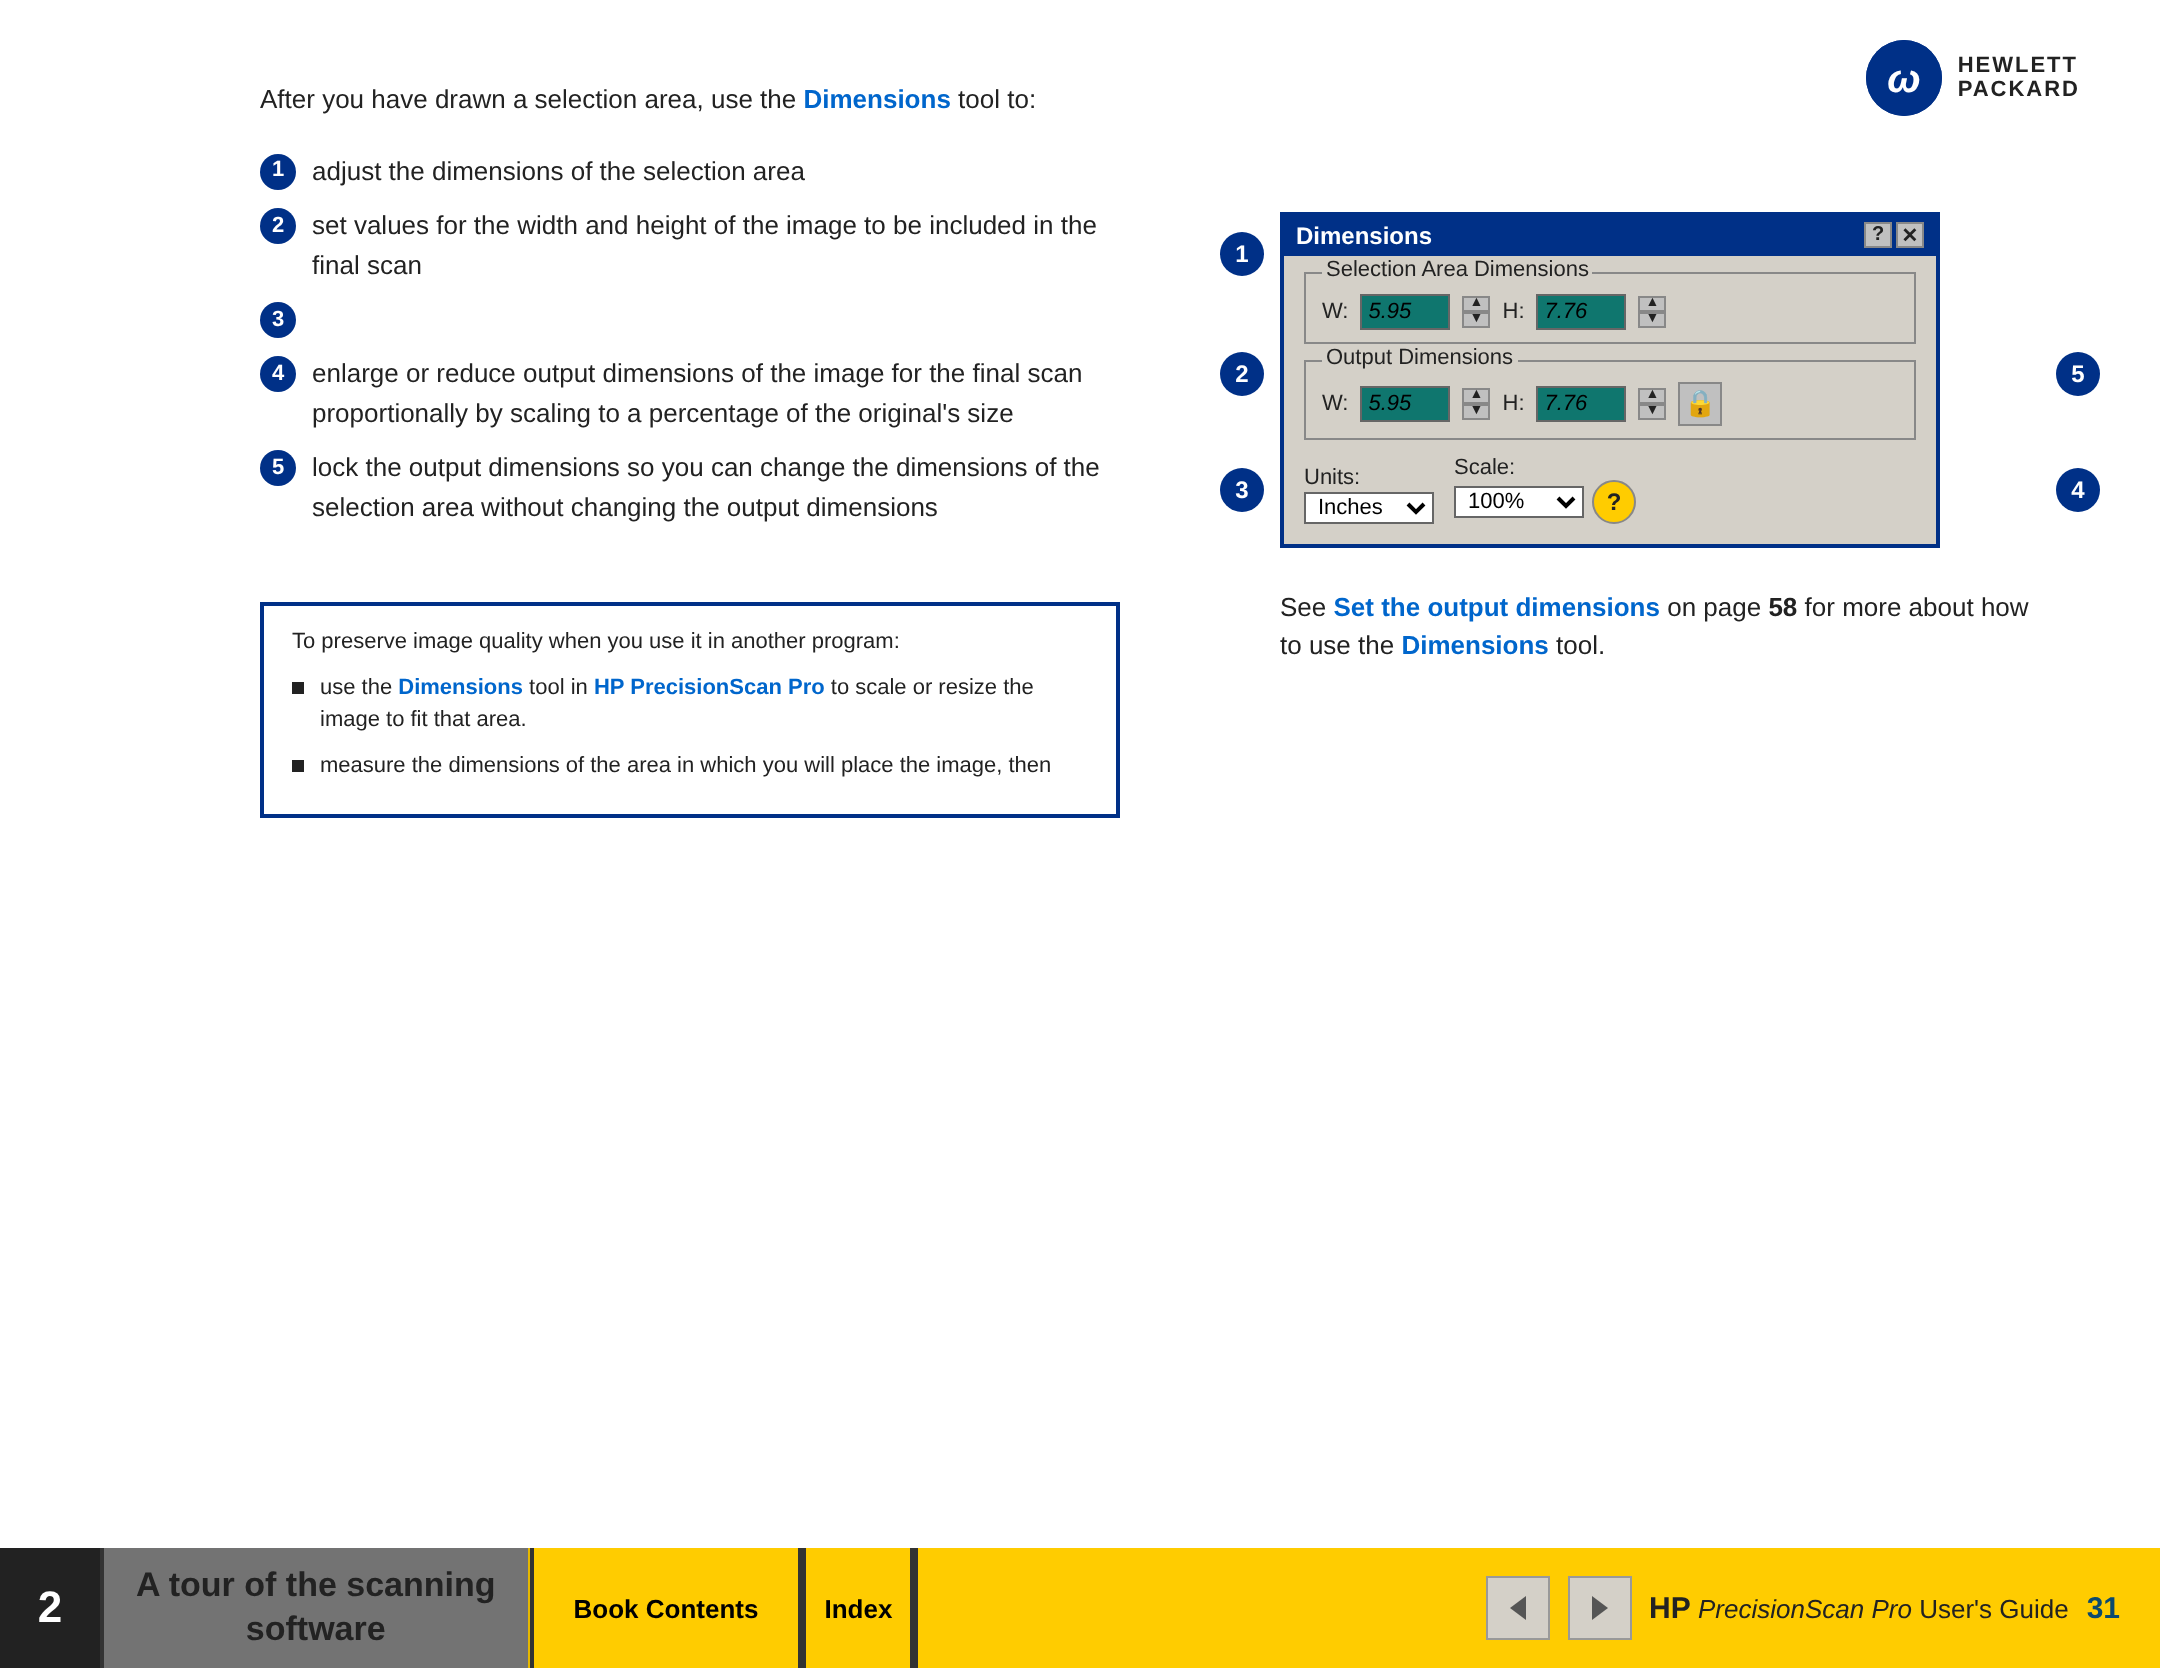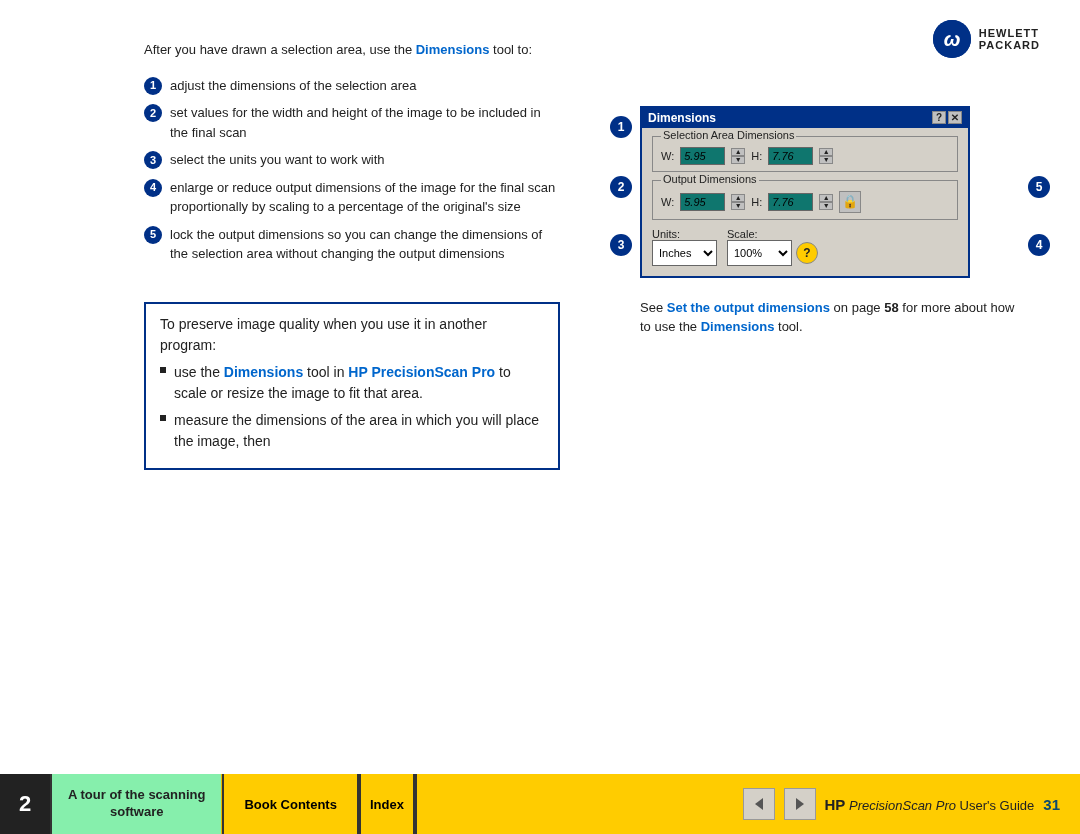--- a/index.html
+++ b/index.html
@@ -17,21 +17,20 @@
     
     .main-content {
       position: absolute;
       top: 0;
       left: 0;
       right: 0;
       bottom: 60px;
       padding: 40px 60px 20px 130px;
       display: flex;
       flex-direction: column;
-      margin-left: 14px;
     }
 
     
     .hp-logo {
       position: absolute;
       top: 20px;
       right: 40px;
       display: flex;
       align-items: center;
       gap: 8px;
@@ -122,21 +121,21 @@
     .tip-header {
       background: #003087;
       color: white;
       font-weight: bold;
       font-size: 13px;
       padding: 4px 12px;
       letter-spacing: 3px;
     }
     .tip-content {
       padding: 10px 14px;
-      font-size: 14px;
+      font-size: 11px;
       line-height: 1.5;
     }
     .tip-content p {
       margin-bottom: 6px;
     }
     .tip-bullet {
       display: flex;
       align-items: flex-start;
       margin-bottom: 6px;
     }
@@ -257,21 +256,21 @@
     }
     .dialog-bottom-row {
       display: flex;
       gap: 10px;
       align-items: flex-end;
     }
     .dialog-select {
       background: white;
       border: 1px solid #666;
       font-size: 11px;
-      height: 26px;
+      height: 16px;
       padding: 0 2px;
       width: 65px;
     }
     .help-btn {
       width: 22px;
       height: 22px;
       background: #ffcc00;
       border: 1px solid #888;
       border-radius: 50%;
       display: flex;
@@ -326,28 +325,28 @@
       width: 50px;
       height: 60px;
       display: flex;
       align-items: center;
       justify-content: center;
       font-size: 22px;
       font-weight: bold;
       flex-shrink: 0;
     }
     .bottom-nav-btn {
-      background: #86efac;
+      background: #737373;
       border: none;
       padding: 0 16px;
       height: 60px;
       display: flex;
       align-items: center;
       justify-content: center;
-      font-size: 13px;
+      font-size: 17px;
       font-weight: bold;
       color: #222;
       cursor: pointer;
       text-align: center;
       border-right: 1px solid #e6b800;
       line-height: 1.3;
     }
     .bottom-separator {
       width: 2px;
       height: 60px;
@@ -443,21 +442,20 @@
         <li>
           <div class="num-circle">1</div>
           <span>adjust the dimensions of the selection area</span>
         </li>
         <li>
           <div class="num-circle">2</div>
           <span>set values for the width and height of the image to be included in the final scan</span>
         </li>
         <li>
           <div class="num-circle">3</div>
-          <span>select the units you want to work with</span>
         </li>
         <li>
           <div class="num-circle">4</div>
           <span>enlarge or reduce output dimensions of the image for the final scan proportionally by scaling to a percentage of the original's size</span>
         </li>
         <li>
           <div class="num-circle">5</div>
           <span>lock the output dimensions so you can change the dimensions of the selection area without changing the output dimensions</span>
         </li>
       </ul>

